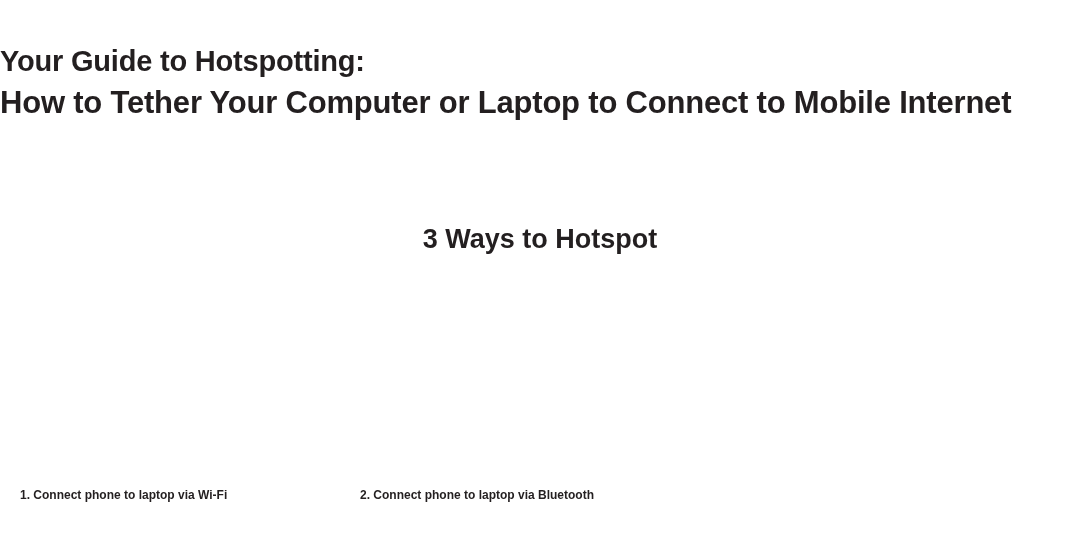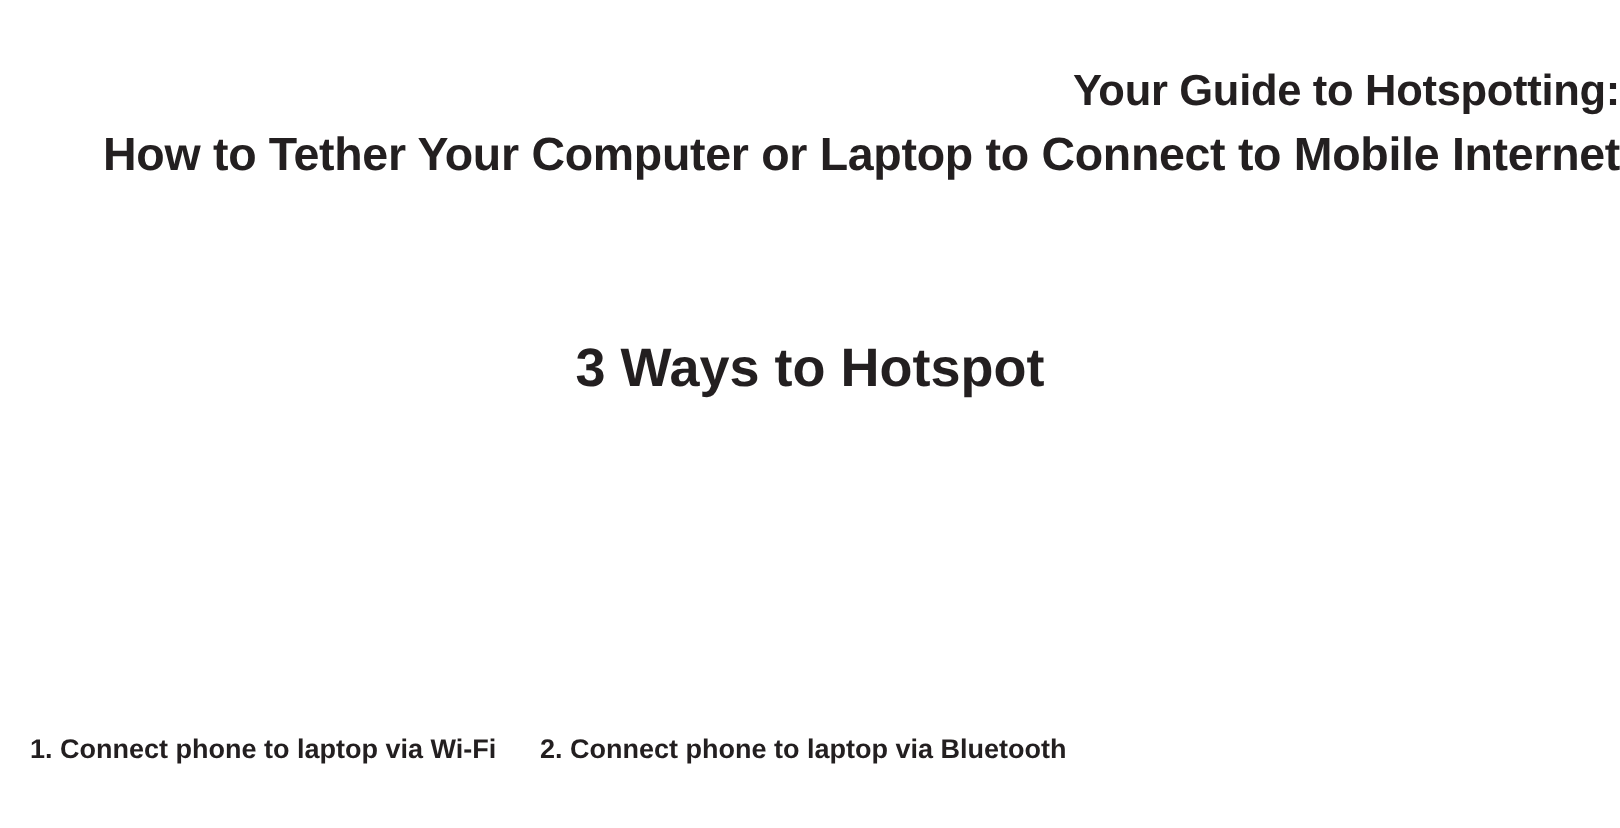--- a/index.html
+++ b/index.html
@@ -18,56 +18,56 @@
   .page {
     position: relative;
     width: 1080px;
     height: 552px;
   }
   .title-block {
     position: absolute;
     top: 44px;
     left: 0;
     width: 1080px;
-    text-align: right;
+    text-align: left;
   }
   .title-line {
     font-weight: bold;
     color: #231f20;
     letter-spacing: -0.2px;
     line-height: 1.18;
   }
   .title-line-1 {
     font-size: 29px;
   }
   .title-line-2 {
     font-size: 31px;
     margin-top: 7px;
   }
   .section-heading {
     position: absolute;
     top: 224px;
     left: 0;
     width: 1080px;
     text-align: center;
-    font-size: 36px;
+    font-size: 27px;
     font-weight: bold;
     color: #231f20;
   }
   .captions {
     position: absolute;
     top: 488px;
     left: 0;
     width: 1080px;
     display: flex;
     flex-direction: row;
     align-items: flex-start;
   }
   .caption {
-    font-size: 18px;
+    font-size: 12px;
     font-weight: bold;
     color: #231f20;
     line-height: 1.3;
     white-space: nowrap;
   }
   .caption-1 {
     width: 360px;
     padding-left: 20px;
     box-sizing: border-box;
     text-align: left;

